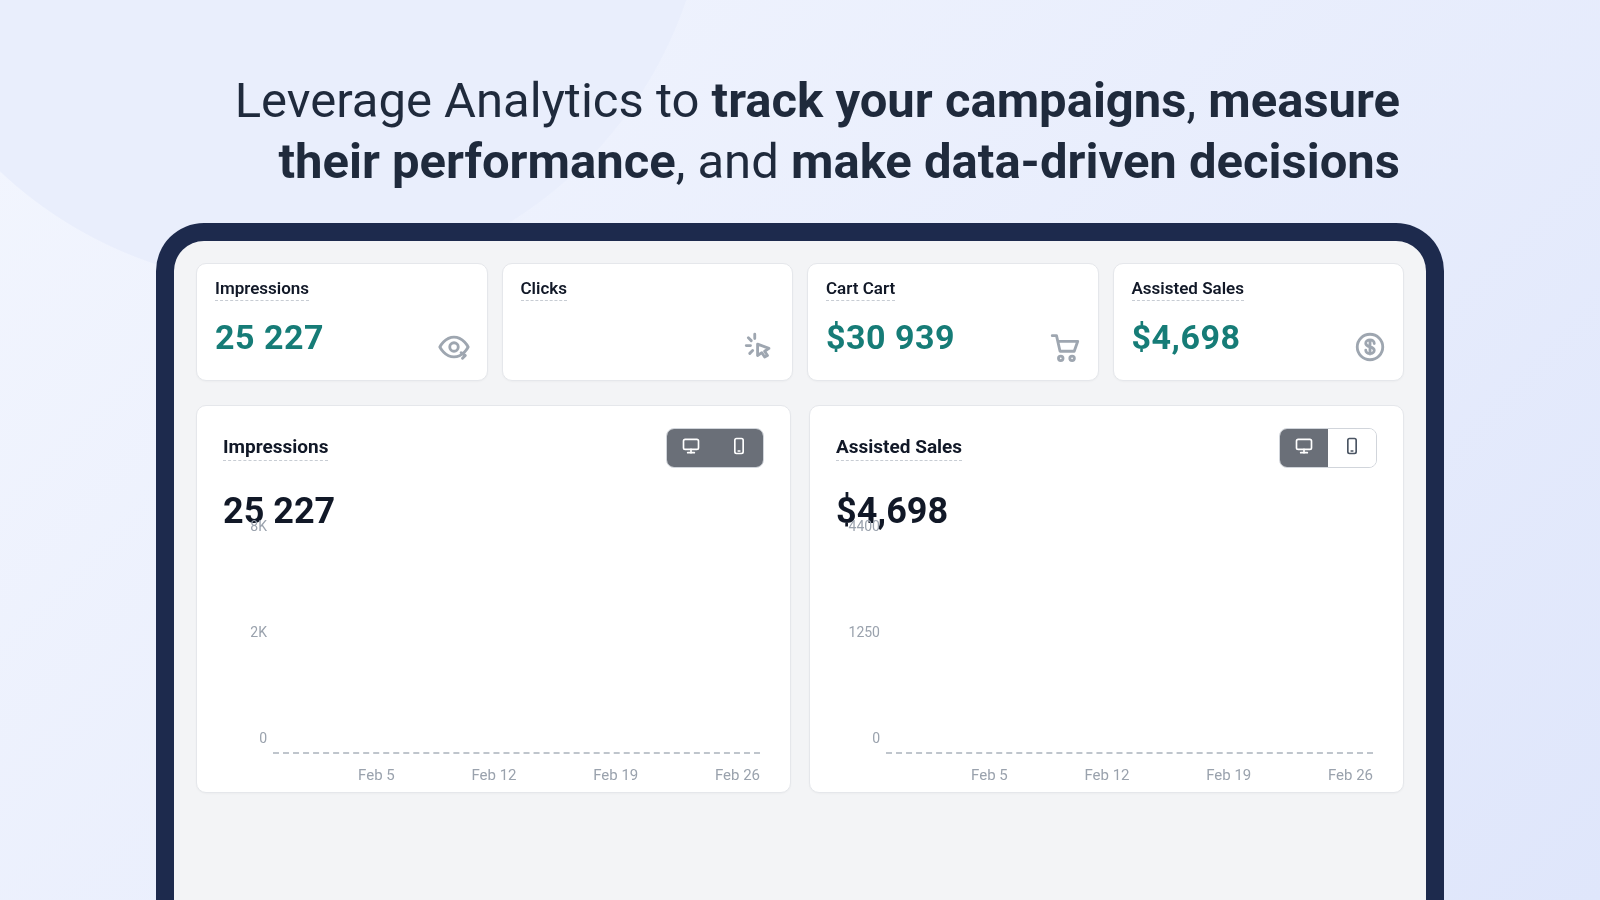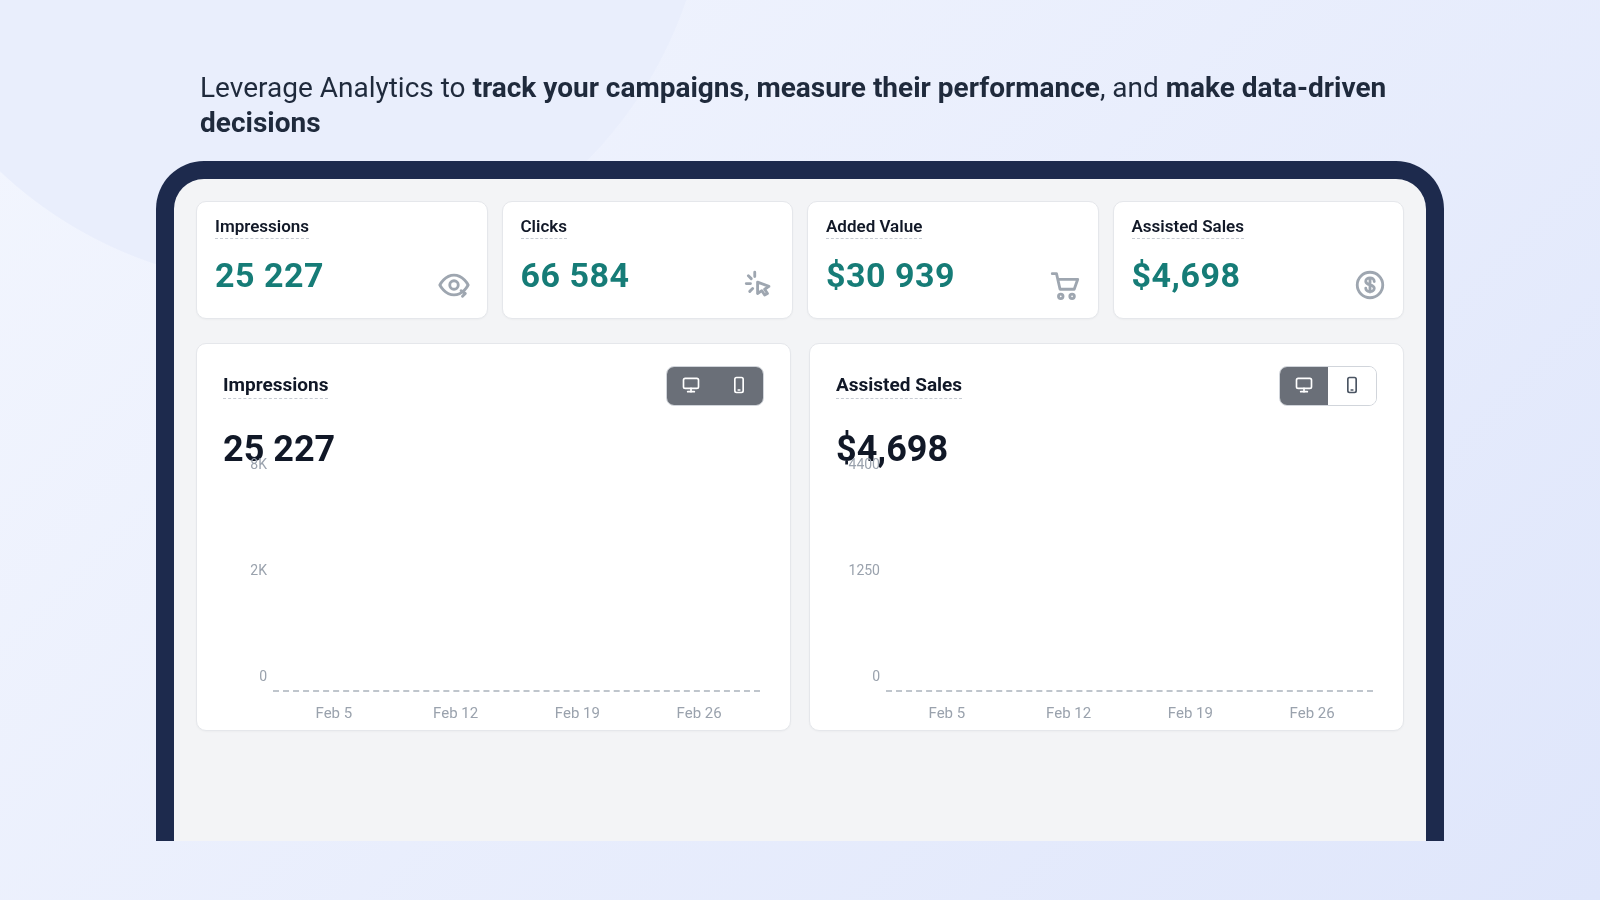--- a/index.html
+++ b/index.html
@@ -18,23 +18,23 @@
   body{
     width:1600px;height:900px;
     font-family:-apple-system,BlinkMacSystemFont,"Segoe UI",Roboto,Helvetica,Arial,sans-serif;
     background:
       radial-gradient(circle at 18% -15%, #e9eefc 0 420px, transparent 421px),
       linear-gradient(135deg,#f3f6fe 0%, #dfe6fb 100%);
     overflow:hidden;
     color:var(--ink);
   }
   .headline{
-    width:1200px;margin:70px auto 21px;
-    text-align:left;
-    font-size:28px;line-height:1.25;font-weight:400;
+    width:1200px;margin:70px auto 30px;
+    text-align:right;
+    font-size:49px;line-height:1.25;font-weight:400;
   }
   .headline b{font-weight:700;}
   
   .device{
     width:1288px;margin:0 auto;
     background:var(--panel);
     border:18px solid #1d2a4d;border-bottom:none;
     border-radius:48px 48px 0 0;
     padding:22px 22px 0;
     box-sizing:border-box;
@@ -72,41 +72,41 @@
   .ylabels{position:absolute;left:0;top:0;bottom:38px;width:46px;}
   .ylab{position:absolute;right:2px;font-size:14px;color:var(--axis);transform:translateY(-50%);}
   .plotarea{position:absolute;left:50px;right:4px;top:6px;bottom:38px;}
   .baseline{position:absolute;left:0;right:0;bottom:0;border-top:2px dashed #bfc5cc;}
   .bars{position:absolute;left:0;right:0;bottom:0;top:0;display:flex;align-items:flex-end;}
   .group{flex:1;display:flex;align-items:flex-end;justify-content:center;gap:8px;}
   .bar{width:46px;border-radius:1px;}
   .bar.g{background:var(--green);}
   .bar.m{background:var(--magenta);}
   .xlabels{position:absolute;left:50px;right:4px;bottom:8px;display:flex;}
-  .xlab{flex:1;text-align:center;font-size:15px;color:var(--axis);}
+  .xlab{flex:1;text-align:right;font-size:15px;color:var(--axis);}
 </style>
 </head>
 <body>
 
 <div class="headline">
   <span>Leverage Analytics to </span><b>track your campaigns</b><span>, </span><b>measure their performance</b><span>, and </span><b>make data-driven decisions</b>
 </div>
 
 <div class="device">
 
   <div class="stats">
       <div class="stat"><div class="label">Impressions</div><div class="value">25 227</div><div class="ico"><svg viewBox="0 0 24 24">
             <path d="M2 12s3.5-7 10-7 10 7 10 7-3.5 7-10 7S2 12 2 12z"></path>
             <circle cx="12" cy="12" r="3"></circle>
             <path d="M17 16l3 2-2 2"></path>
           </svg></div></div>
-      <div class="stat"><div class="label">Clicks</div><div class="value">66 584</div><div class="ico"><svg viewBox="0 0 24 24">
+      <div class="stat"><div class="label">Clicks</div><div class="ico"><svg viewBox="0 0 24 24">
             <path d="M9 3v3M4.5 5.5l2 2M3 11h3M5.5 16.5l2-2M11 10l8 3-3 2 2 3-2 1-2-3-3 2z"></path>
           </svg></div></div>
-      <div class="stat"><div class="label">Added Value</div><div class="value">$30 939</div><div class="ico"><svg viewBox="0 0 24 24">
+      <div class="stat"><div class="label">Cart Cart</div><div class="value">$30 939</div><div class="ico"><svg viewBox="0 0 24 24">
             <circle cx="9" cy="20" r="1.6"></circle>
             <circle cx="17" cy="20" r="1.6"></circle>
             <path d="M3 4h3l2.5 11h10L21 8H7"></path>
           </svg></div></div>
       <div class="stat"><div class="label">Assisted Sales</div><div class="value">$4,698</div><div class="ico"><svg viewBox="0 0 24 24">
             <circle cx="12" cy="12" r="9"></circle>
             <path d="M12 7v10M15 9.5c0-1.4-1.3-2.5-3-2.5s-3 1-3 2.3c0 3.4 6 1.8 6 5 0 1.4-1.3 2.4-3 2.4s-3-1-3-2.4"></path>
           </svg></div></div>
     </div>
 

